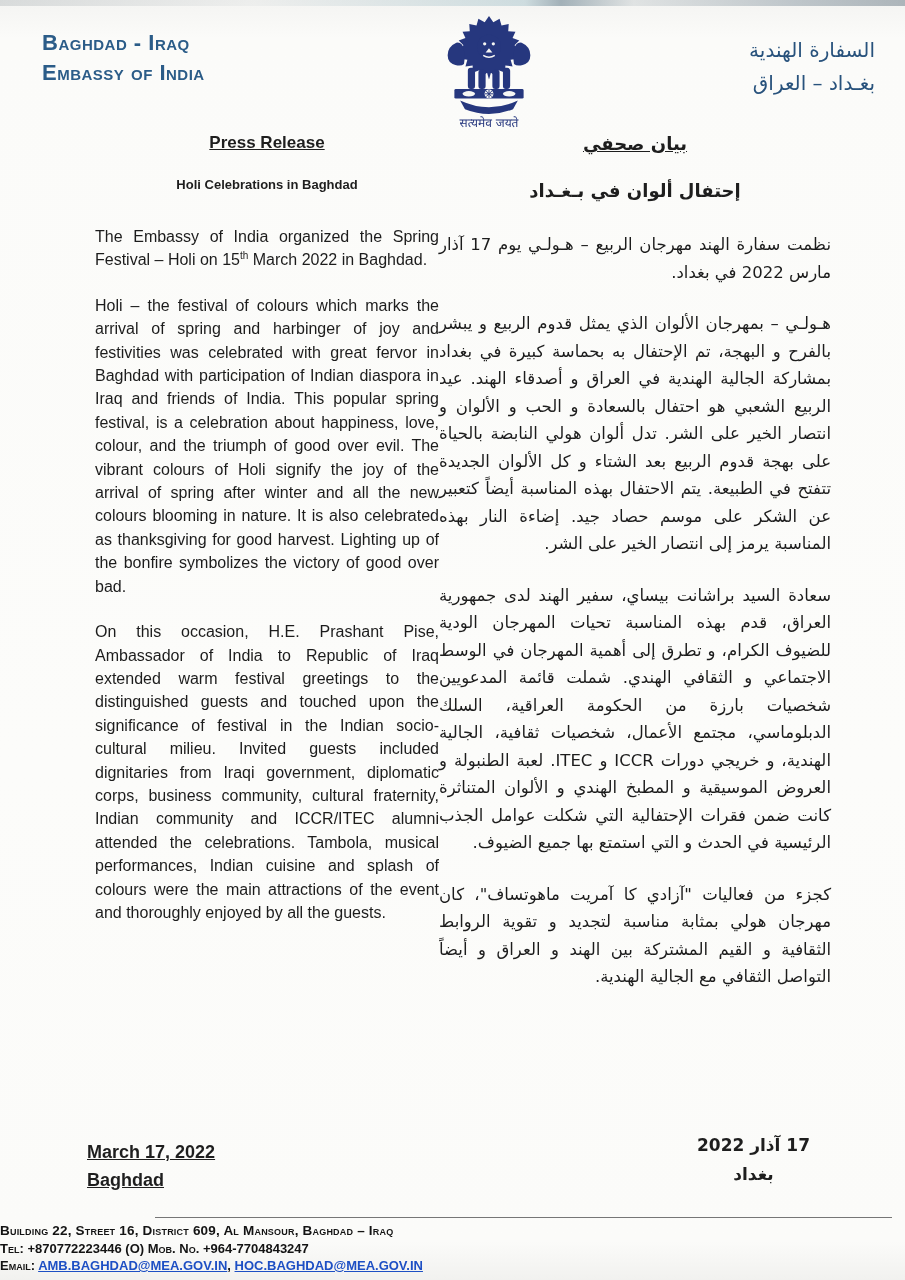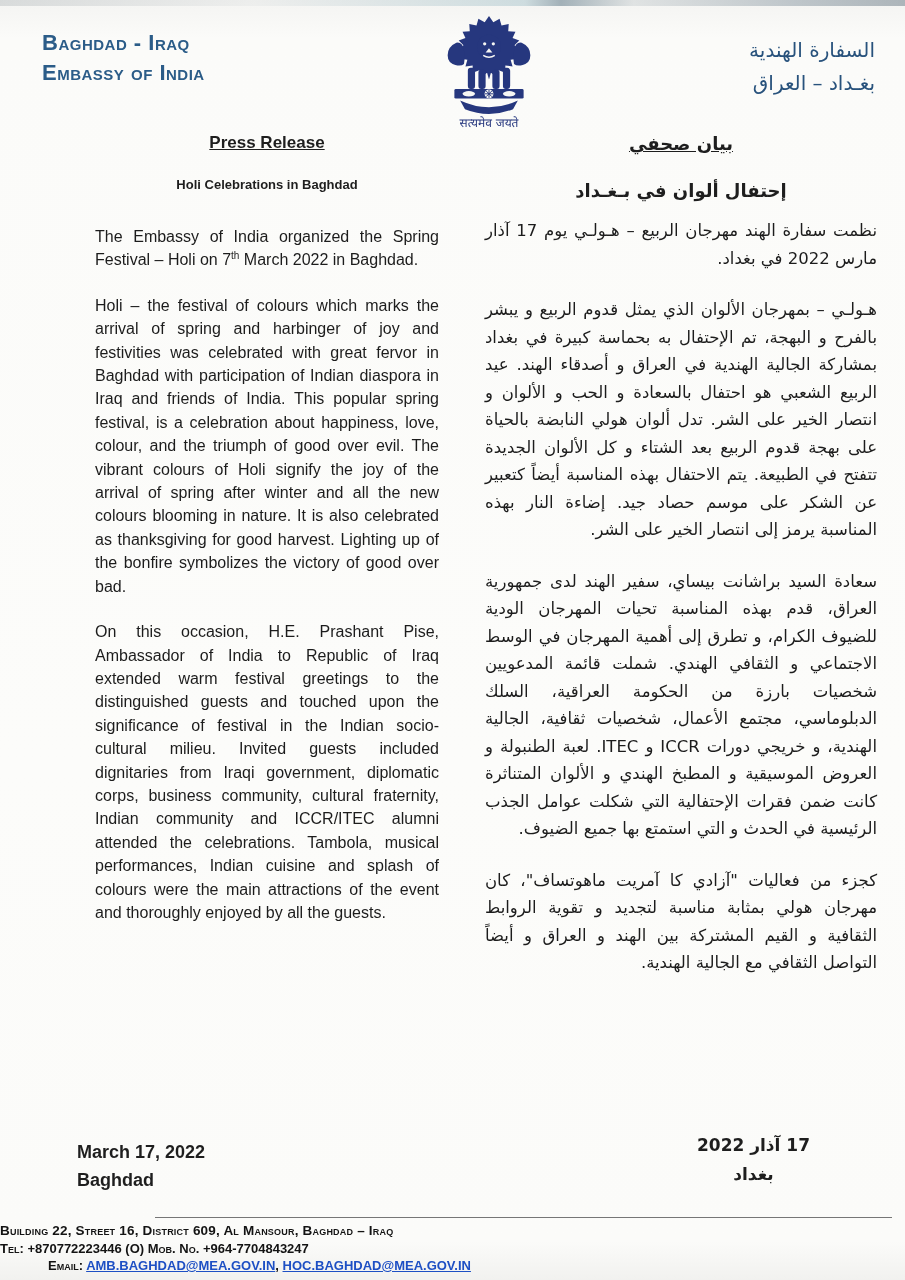--- a/index.html
+++ b/index.html
@@ -31,52 +31,52 @@
   .emblem .motto { font-size:12px; line-height:9px; color:#26377e; margin-top:1px;
                    font-family:"DejaVu Sans", sans-serif; }
   .head-ar {
     position:absolute; right:0; top:6px; text-align:right;
     font-weight:normal; font-size:20px; line-height:33px; color:#28527c;
     font-family:"DejaVu Sans", sans-serif;
   }
 
   
   .columns { position:absolute; top:133px; left:95px; right:28px;
-             display:flex; justify-content:space-between; }
+             display:flex; justify-content:flex-start; }
   .col-en { width:344px; }
   .col-ar { width:392px; font-family:"DejaVu Sans", sans-serif; }
 
   .doc-title   { font-size:17px; font-weight:bold; text-align:center;
                  text-decoration:underline; margin:0; }
   .doc-subtitle{ font-size:13px; font-weight:bold; text-align:center; margin:24px 0 0; }
 
   .col-en p { font-size:16px; line-height:23.4px; text-align:justify; margin:22px 0 0; color:#1c1c1c; }
   .col-en p.first { margin-top:33px; }
   .col-en sup { font-size:10px; line-height:0; }
 
   .col-ar .doc-title, .col-ar .doc-subtitle { font-size:18px; }
   .col-ar .doc-subtitle { margin-top:26px; }
   .col-ar p { font-size:16.5px; line-height:27.5px; text-align:justify; margin:24px 0 0; color:#1c1c1c; }
-  .col-ar p.first { margin-top:16px; }
+  .col-ar p.first { margin-top:30px; }
 
   
-  .date-en { position:absolute; left:77px; top:1138px;
-             font-weight:bold; font-size:18px; line-height:28px; }
+  .date-en { position:absolute; left:87px; top:1138px;
+             font-weight:bold; font-size:18px; line-height:28px;text-decoration:underline; }
   .date-ar { position:absolute; right:95px; top:1131px; text-align:center;
              font-weight:bold; font-size:17px; line-height:29px;
              font-family:"DejaVu Sans", sans-serif; }
 
   
   .footer-rule { position:absolute; top:1217px; left:155px; width:737px; height:1px;
                  background:#767676; }
   .footer { position:absolute; top:1222px; left:0; right:0; text-align:left;
             font-weight:bold; font-variant:small-caps; color:#131313; }
   .footer .addr  { font-size:13.5px; line-height:17.5px; letter-spacing:.2px; }
   .footer .tel   { font-size:13px;   line-height:17.5px; }
-  .footer .email { font-size:13px;   line-height:17.5px;padding-left:48px; }
+  .footer .email { font-size:13px;   line-height:17.5px; }
   .footer a { color:#1d4fc4; text-decoration:underline; cursor:pointer; }
 </style>
 </head>
 <body>
 
 <div class="page">
   <div class="scan-strip"></div>
 
   <header class="header">
     <div class="head-en">
@@ -118,21 +118,21 @@
     <div class="head-ar" dir="rtl">
       <div>السفارة الهندية</div>
       <div>بغـداد – العراق</div>
     </div>
   </header>
 
   <main class="columns">
     <section class="col-en">
       <h2 class="doc-title">Press Release</h2>
       <h3 class="doc-subtitle">Holi Celebrations in Baghdad</h3>
-      <p class="first"><span>The Embassy of India organized the Spring Festival – Holi on 7</span><sup>th</sup><span> March 2022 in Baghdad.</span></p>
+      <p class="first"><span>The Embassy of India organized the Spring Festival – Holi on 15</span><sup>th</sup><span> March 2022 in Baghdad.</span></p>
       <p>Holi – the festival of colours which marks the arrival of spring and harbinger of joy and festivities was celebrated with great fervor in Baghdad with participation of Indian diaspora in Iraq and friends of India. This popular spring festival, is a celebration about happiness, love, colour, and the triumph of good over evil. The vibrant colours of Holi signify the joy of the arrival of spring after winter and all the new colours blooming in nature. It is also celebrated as thanksgiving for good harvest. Lighting up of the bonfire symbolizes the victory of good over bad.</p>
       <p>On this occasion, H.E. Prashant Pise, Ambassador of India to Republic of Iraq extended warm festival greetings to the distinguished guests and touched upon the significance of festival in the Indian socio-cultural milieu. Invited guests included dignitaries from Iraqi government, diplomatic corps, business community, cultural fraternity, Indian community and ICCR/ITEC alumni attended the celebrations. Tambola, musical performances, Indian cuisine and splash of colours were the main attractions of the event and thoroughly enjoyed by all the guests.</p>
     </section>
 
     <section class="col-ar" dir="rtl">
       <h2 class="doc-title">بيان صحفي</h2>
       <h3 class="doc-subtitle">إحتفال ألوان في بـغـداد</h3>
       <p class="first">نظمت سفارة الهند مهرجان الربيع – هـولـي يوم 17 آذار مارس 2022 في بغداد.</p>
       <p>هـولـي – بمهرجان الألوان الذي يمثل قدوم الربيع و يبشر بالفرح و البهجة، تم الإحتفال به بحماسة كبيرة في بغداد بمشاركة الجالية الهندية في العراق و أصدقاء الهند. عيد الربيع الشعبي هو احتفال بالسعادة و الحب و الألوان و انتصار الخير على الشر. تدل ألوان هولي النابضة بالحياة على بهجة قدوم الربيع بعد الشتاء و كل الألوان الجديدة تتفتح في الطبيعة. يتم الاحتفال بهذه المناسبة أيضاً كتعبير عن الشكر على موسم حصاد جيد. إضاءة النار بهذه المناسبة يرمز إلى انتصار الخير على الشر.</p>
       <p>سعادة السيد براشانت بيساي، سفير الهند لدى جمهورية العراق، قدم بهذه المناسبة تحيات المهرجان الودية للضيوف الكرام، و تطرق إلى أهمية المهرجان في الوسط الاجتماعي و الثقافي الهندي. شملت قائمة المدعويين شخصيات بارزة من الحكومة العراقية، السلك الدبلوماسي، مجتمع الأعمال، شخصيات ثقافية، الجالية الهندية، و خريجي دورات ICCR و ITEC. لعبة الطنبولة و العروض الموسيقية و المطبخ الهندي و الألوان المتناثرة كانت ضمن فقرات الإحتفالية التي شكلت عوامل الجذب الرئيسية في الحدث و التي استمتع بها جميع الضيوف.</p>

